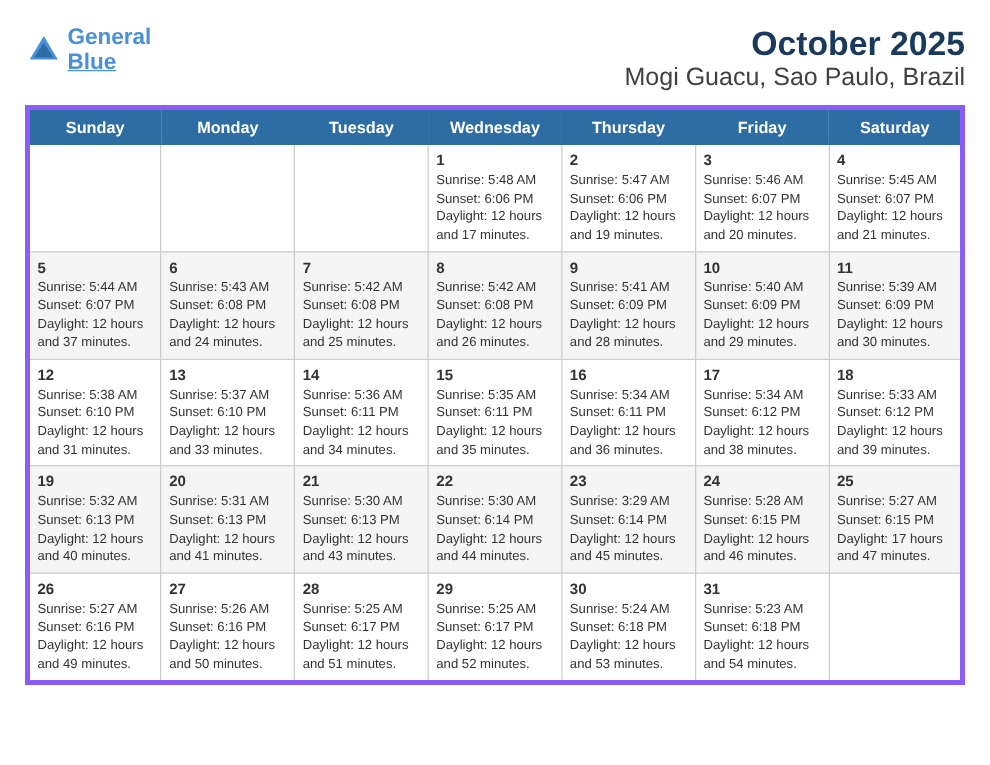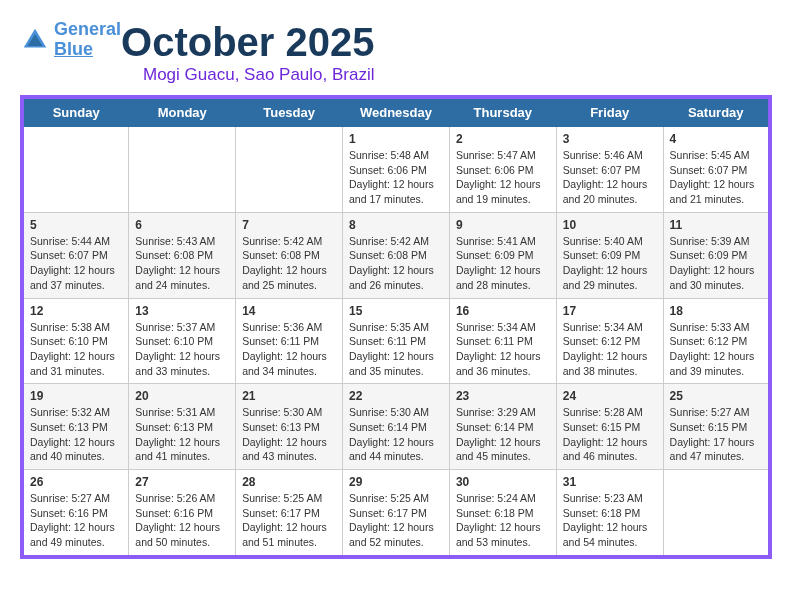--- a/index.html
+++ b/index.html
@@ -5,20 +5,21 @@
     * { box-sizing: border-box; margin: 0; padding: 0; }
     body {
       font-family: Arial, sans-serif;
       background: #fff;
       width: 792px;
       min-height: 612px;
       padding: 20px;
     }
     .header-section {
       display: flex;
+      justify-content: space-between;
       align-items: flex-start;
       margin-bottom: 10px;
     }
     .logo {
       display: flex;
       align-items: center;
       gap: 4px;
     }
     .logo-text {
       font-size: 18px;
@@ -30,27 +31,27 @@
       color: #4a90d9;
     }
     .logo-icon {
       width: 30px;
       height: 30px;
     }
     .title-section {
       text-align: right;
     }
     .month-title {
-      font-size: 40px;
+      font-size: 27px;
       font-weight: bold;
       color: #1a3a5c;
     }
     .location-title {
-      font-size: 17px;
-      color: #6d28d9;
+      font-size: 20px;
+      color: #404040;
     }
     table {
       width: 100%;
       border-collapse: collapse;
       border: 4px solid #8b5cf6;
     }
     .day-header {
       background-color: #2e6da4;
       color: white;
       text-align: center;

